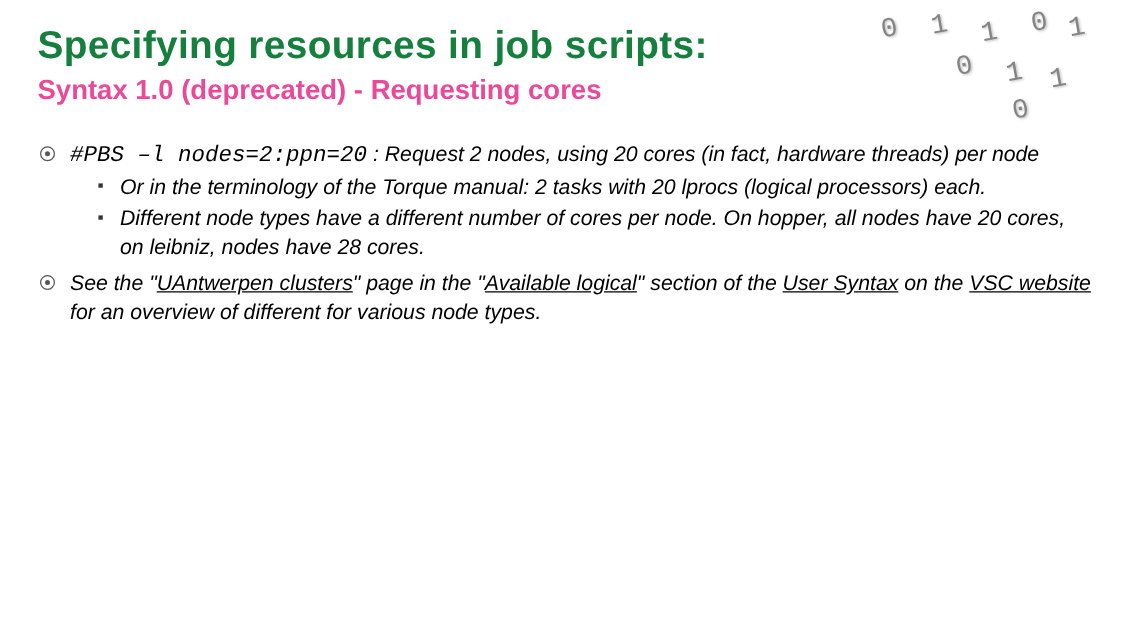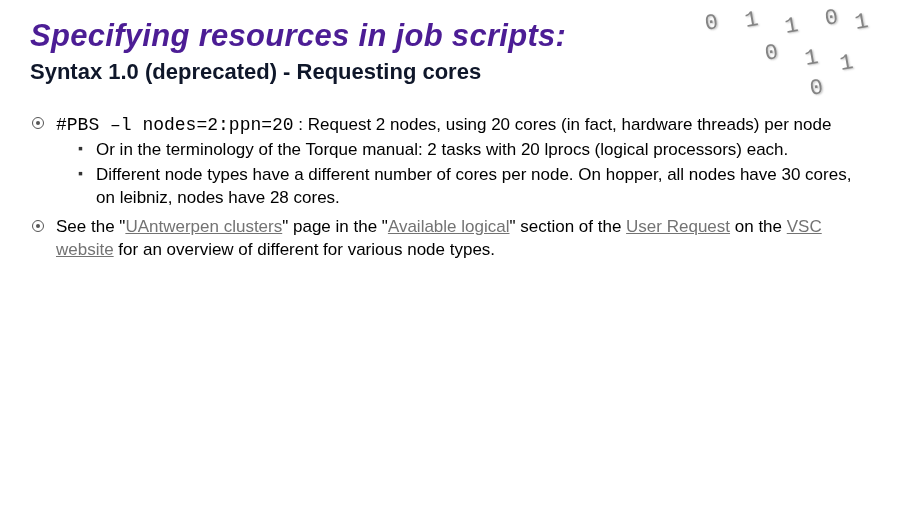--- a/index.html
+++ b/index.html
@@ -33,39 +33,39 @@
     color: #777;
     transform: rotate(-10deg);
     text-shadow: 1px 1px 2px #bbb;
     opacity: 0.9;
   }
   h1.title {
     margin: 0 0 0 0;
     font-family: Arial, Helvetica, sans-serif;
     font-weight: 700;
     font-size: 31px;
-    color: #4c1d95;
+    color: #15803d;
     letter-spacing: 0.3px;
-    font-style: italic;
   }
   h2.subtitle {
     margin: 5px 0 28px 0;
     font-family: Arial, Helvetica, sans-serif;
     font-weight: 700;
     font-size: 22px;
-    color: #0f172a;
+    color: #ec4899;
   }
   .content {
     font-size: 17px;
     line-height: 1.35;
   }
   ul.outer {
     list-style: none;
     padding: 0;
     margin: 0;
+    font-style: italic;
   }
   ul.outer > li {
     position: relative;
     padding-left: 26px;
     margin-bottom: 6px;
   }
   ul.outer > li::before {
     content: "";
     position: absolute;
     left: 2px;
@@ -104,21 +104,21 @@
     font-size: 14px;
     color: #333;
   }
   code {
     font-family: "Courier New", Courier, monospace;
     font-size: 18px;
     white-space: pre;
   }
   .link {
     text-decoration: underline;
-    color: #737373;
+    color: #000000;
   }
 </style>
 </head>
 <body>
 
 <div class="slide">
 
   <div class="logo-area">
     <span class="cube" style="left:10px;  top:5px;">0</span>
     <span class="cube" style="left:50px;  top:2px;">1</span>
@@ -134,24 +134,24 @@
   <h1 class="title">Specifying resources in job scripts:</h1>
   <h2 class="subtitle">Syntax 1.0 (deprecated) - Requesting cores</h2>
 
   <div class="content">
     <ul class="outer">
 
       <li>
         <code>#PBS –l nodes=2:ppn=20</code><span> : Request 2 nodes, using 20 cores (in fact, hardware threads) per node</span>
         <ul class="inner">
           <li>Or in the terminology of the Torque manual: 2 tasks with 20 lprocs (logical processors) each.</li>
-          <li>Different node types have a different number of cores per node. On hopper, all nodes have 30 cores, on leibniz, nodes have 28 cores.</li>
+          <li>Different node types have a different number of cores per node. On hopper, all nodes have 20 cores, on leibniz, nodes have 28 cores.</li>
         </ul>
       </li>
 
 
       <li>
-        <span>See the "</span><span class="link">UAntwerpen clusters</span><span>" page in the "</span><span class="link">Available logical</span><span>" section of the </span><span class="link">User Request</span><span> on the </span><span class="link">VSC website</span><span> for an overview of different for various node types.</span>
+        <span>See the "</span><span class="link">UAntwerpen clusters</span><span>" page in the "</span><span class="link">Available logical</span><span>" section of the </span><span class="link">User Syntax</span><span> on the </span><span class="link">VSC website</span><span> for an overview of different for various node types.</span>
       </li>
 
     </ul>
   </div>
 </div>
 
 </body></html>

